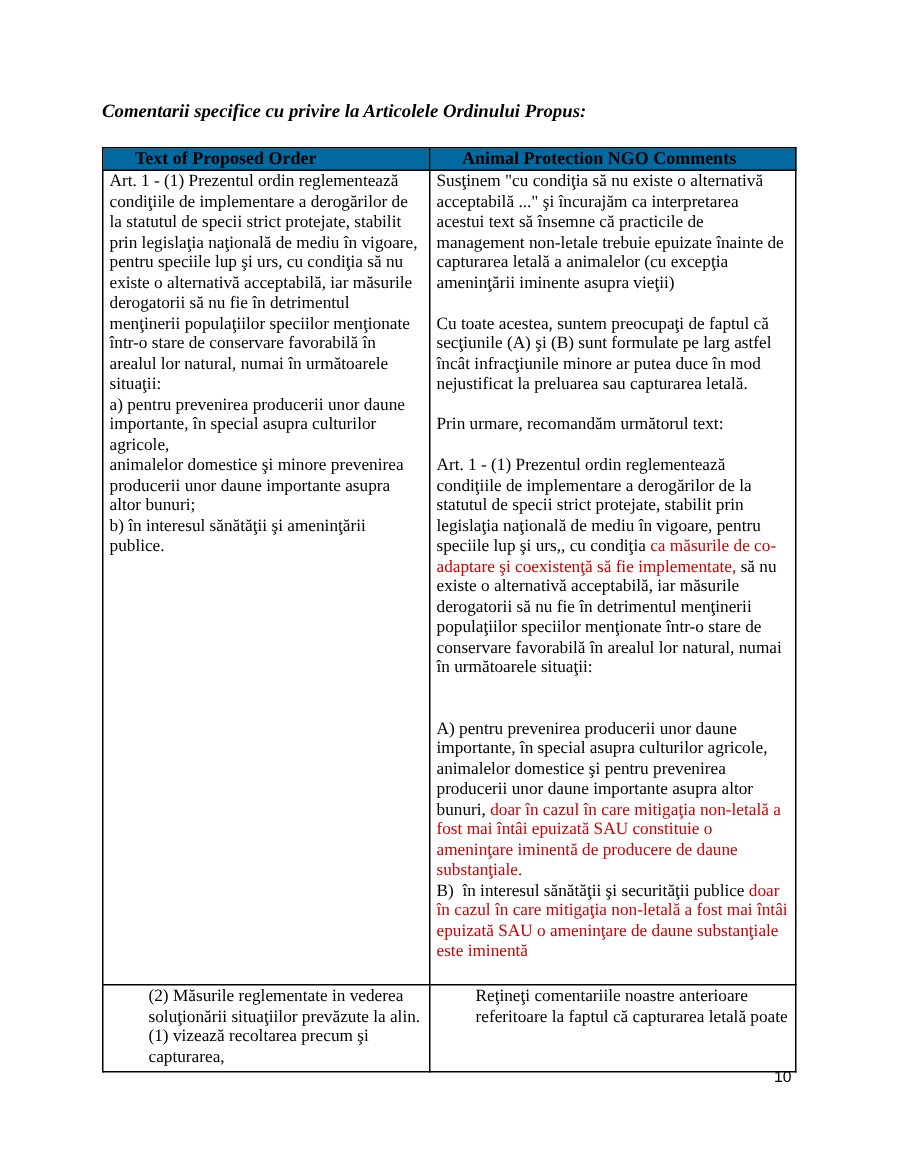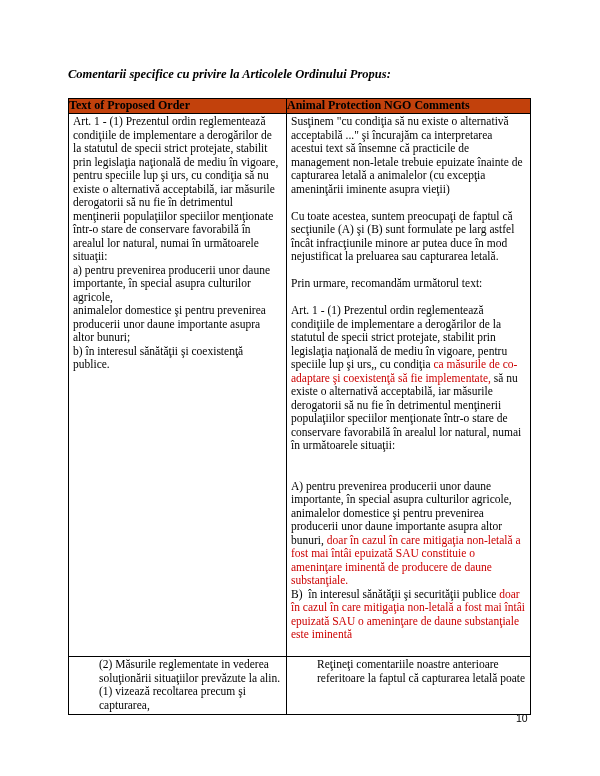--- a/index.html
+++ b/index.html
@@ -35,24 +35,24 @@
   }
   .doc-table th, .doc-table td {
     border: 1px solid #000000;
     vertical-align: top;
     padding: 1px 4px 2px 4px;
     font-size: 11.5px;
     line-height: 13.5px;
     text-align: left;
   }
   .doc-table th {
-    background: #c2410c;
+    background: #0369a1;
     font-size: 12px;
     font-weight: bold;
-    padding: 0 4px 1px 0;
+    padding: 0 4px 1px 21px;
     line-height: 13px;
   }
   .row1 td { height: 539px; }
   .row2 td { height: 40px; padding-left: 30px; }
   .para {
     margin: 0;
     white-space: pre-wrap;
   }
   .red { color: #cc0000; text-align: right; }
   .page-number {
@@ -79,22 +79,22 @@
       <tr>
         <th>Text of Proposed Order</th>
         <th>Animal Protection NGO  Comments</th>
       </tr>
     </thead>
     <tbody>
       <tr class="row1">
         <td>
             <p class="para"><span>Art. 1 - (1) Prezentul ordin reglementează condiţiile de implementare a derogărilor de la statutul de specii strict protejate, stabilit prin legislaţia naţională de mediu în vigoare, pentru speciile lup şi urs, cu condiţia să nu existe o alternativă acceptabilă, iar măsurile derogatorii să nu fie în detrimentul menţinerii populaţiilor speciilor menţionate într-o stare de conservare favorabilă în arealul lor natural, numai în următoarele situaţii:</span></p>
             <p class="para"><span>a) pentru prevenirea producerii unor daune importante, în special asupra culturilor agricole,</span></p>
-            <p class="para"><span>animalelor domestice şi pentru prevenirea producerii unor daune importante asupra altor bunuri;</span></p>
-            <p class="para"><span>b) în interesul sănătăţii şi coexistenţă publice.</span></p>
+            <p class="para"><span>animalelor domestice şi minore prevenirea producerii unor daune importante asupra altor bunuri;</span></p>
+            <p class="para"><span>b) în interesul sănătăţii şi ameninţării publice.</span></p>
           </td>
         <td>
             <p class="para"><span>Susţinem "cu condiţia să nu existe o alternativă acceptabilă ..." şi încurajăm ca interpretarea acestui text să însemne că practicile de management non-letale trebuie epuizate înainte de capturarea letală a animalelor (cu excepţia ameninţării iminente asupra vieţii)</span></p>
             <p class="para">&nbsp;</p>
             <p class="para"><span>Cu toate acestea, suntem preocupaţi de faptul că secţiunile (A) şi (B) sunt formulate pe larg astfel încât infracţiunile minore ar putea duce în mod nejustificat la preluarea sau capturarea letală.</span></p>
             <p class="para">&nbsp;</p>
             <p class="para"><span>Prin urmare, recomandăm următorul text:</span></p>
             <p class="para">&nbsp;</p>
             <p class="para"><span>Art. 1 - (1) Prezentul ordin reglementează condiţiile de implementare a derogărilor de la statutul de specii strict protejate, stabilit prin legislaţia naţională de mediu în vigoare, pentru speciile lup şi urs,, cu condiţia </span><span class="red">ca măsurile de co-adaptare şi coexistenţă să fie implementate,</span><span> să nu existe o alternativă acceptabilă, iar măsurile derogatorii să nu fie în detrimentul menţinerii populaţiilor speciilor menţionate într-o stare de conservare favorabilă în arealul lor natural, numai în următoarele situaţii:</span></p>
             <p class="para">&nbsp;</p>

